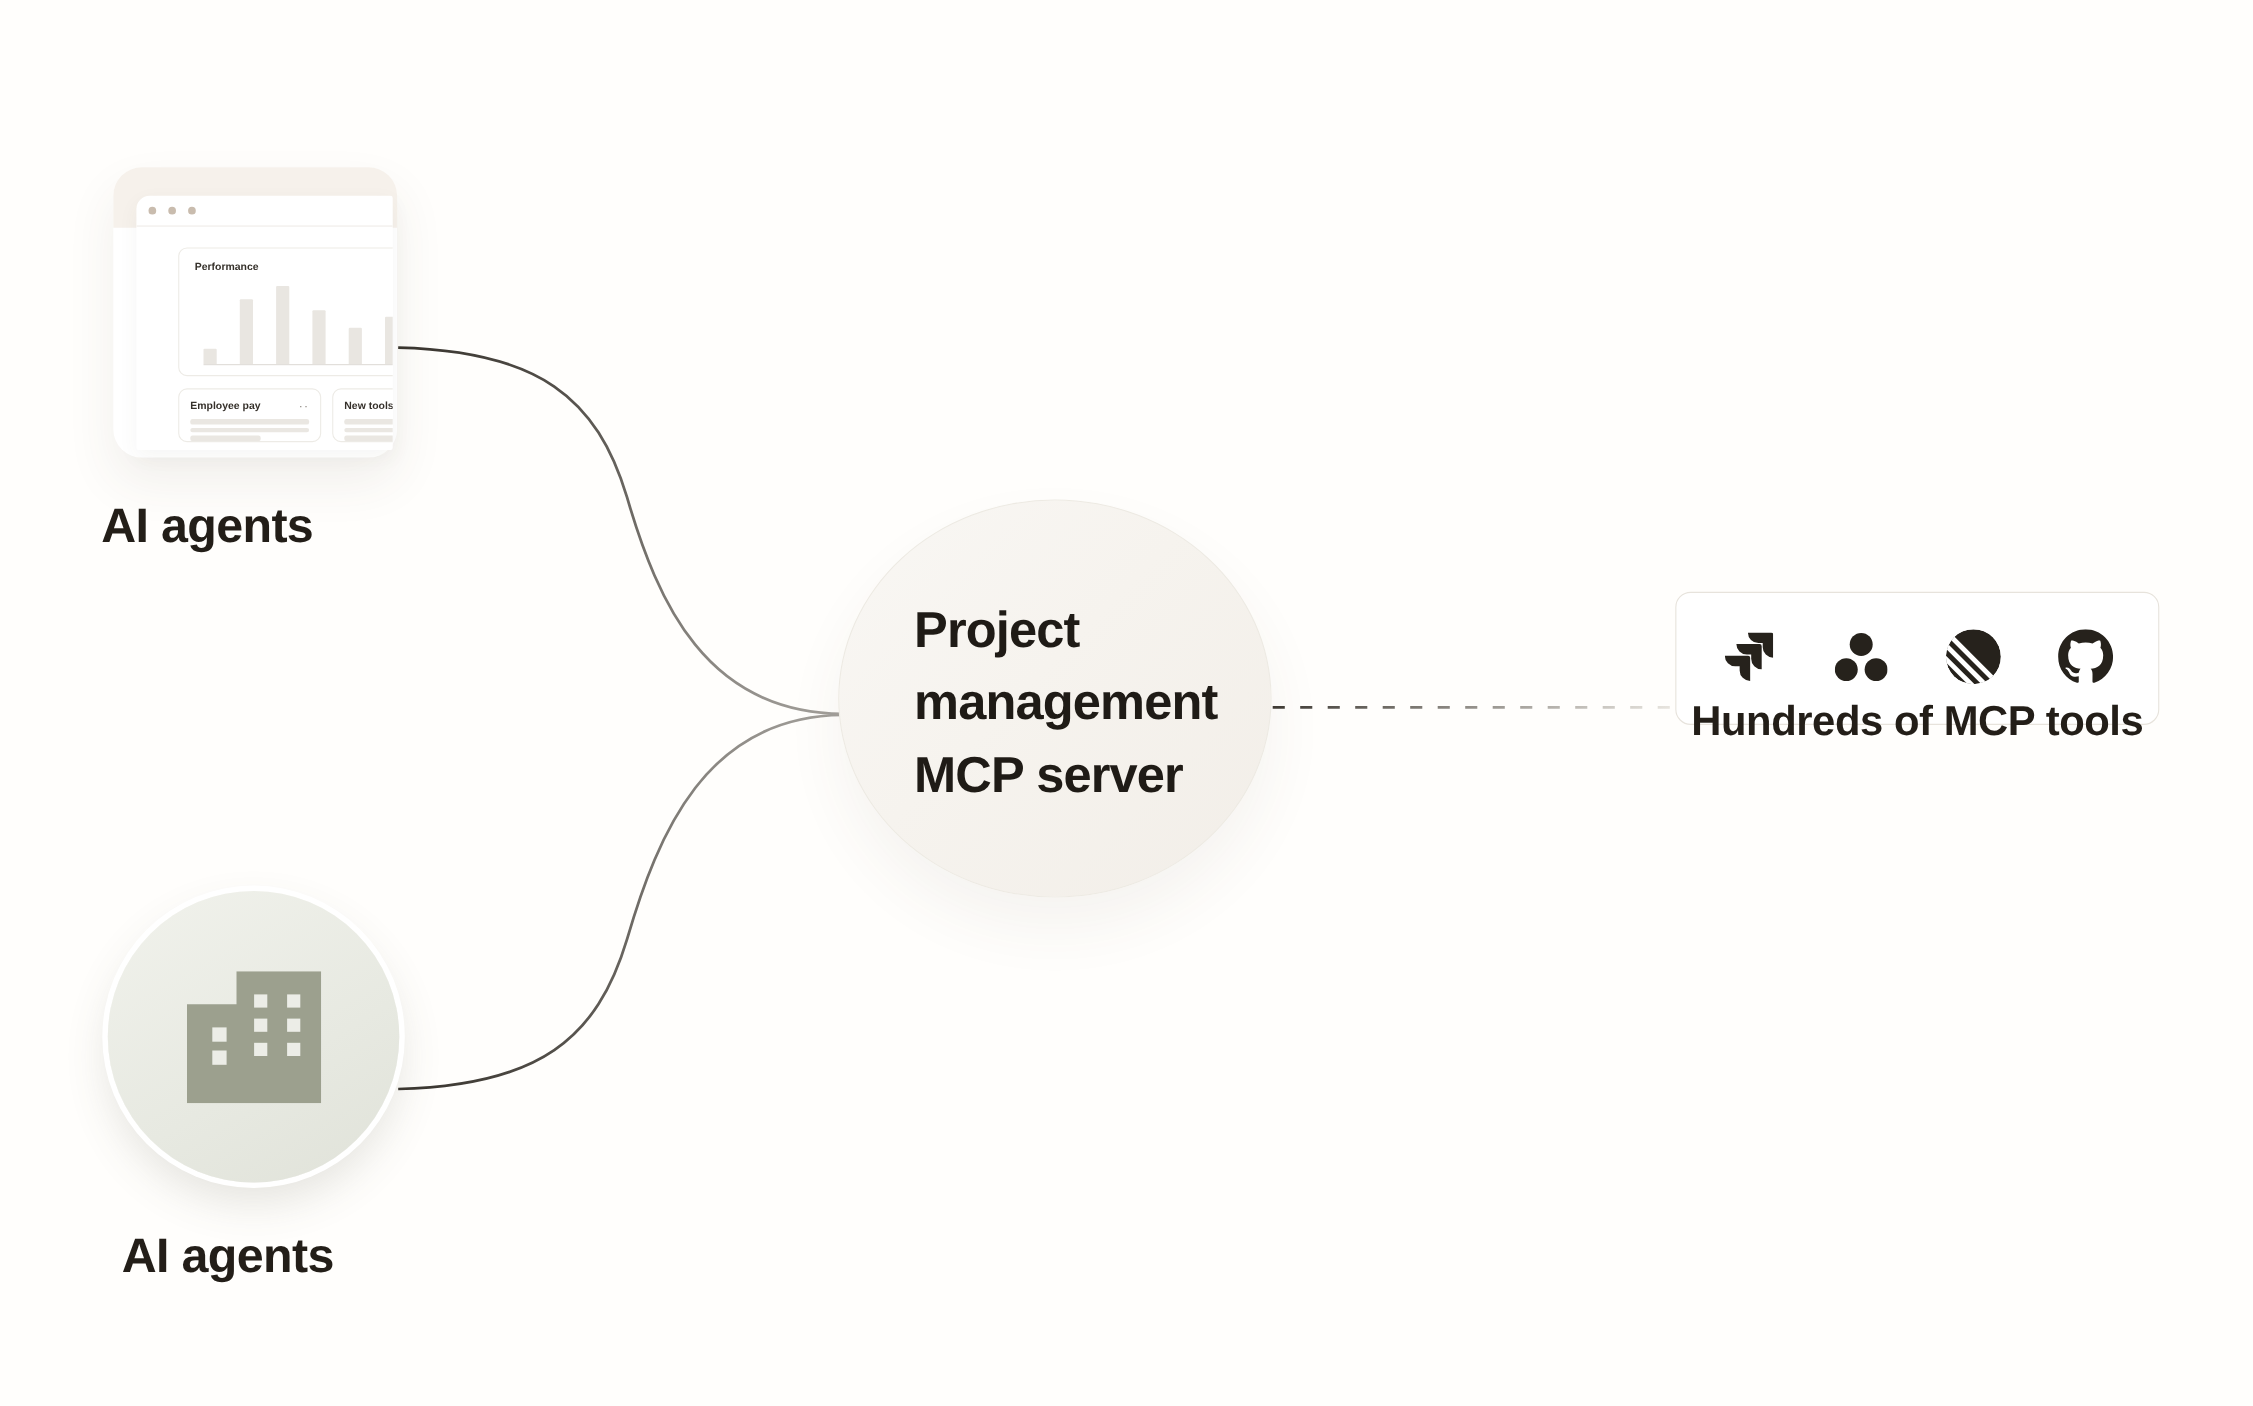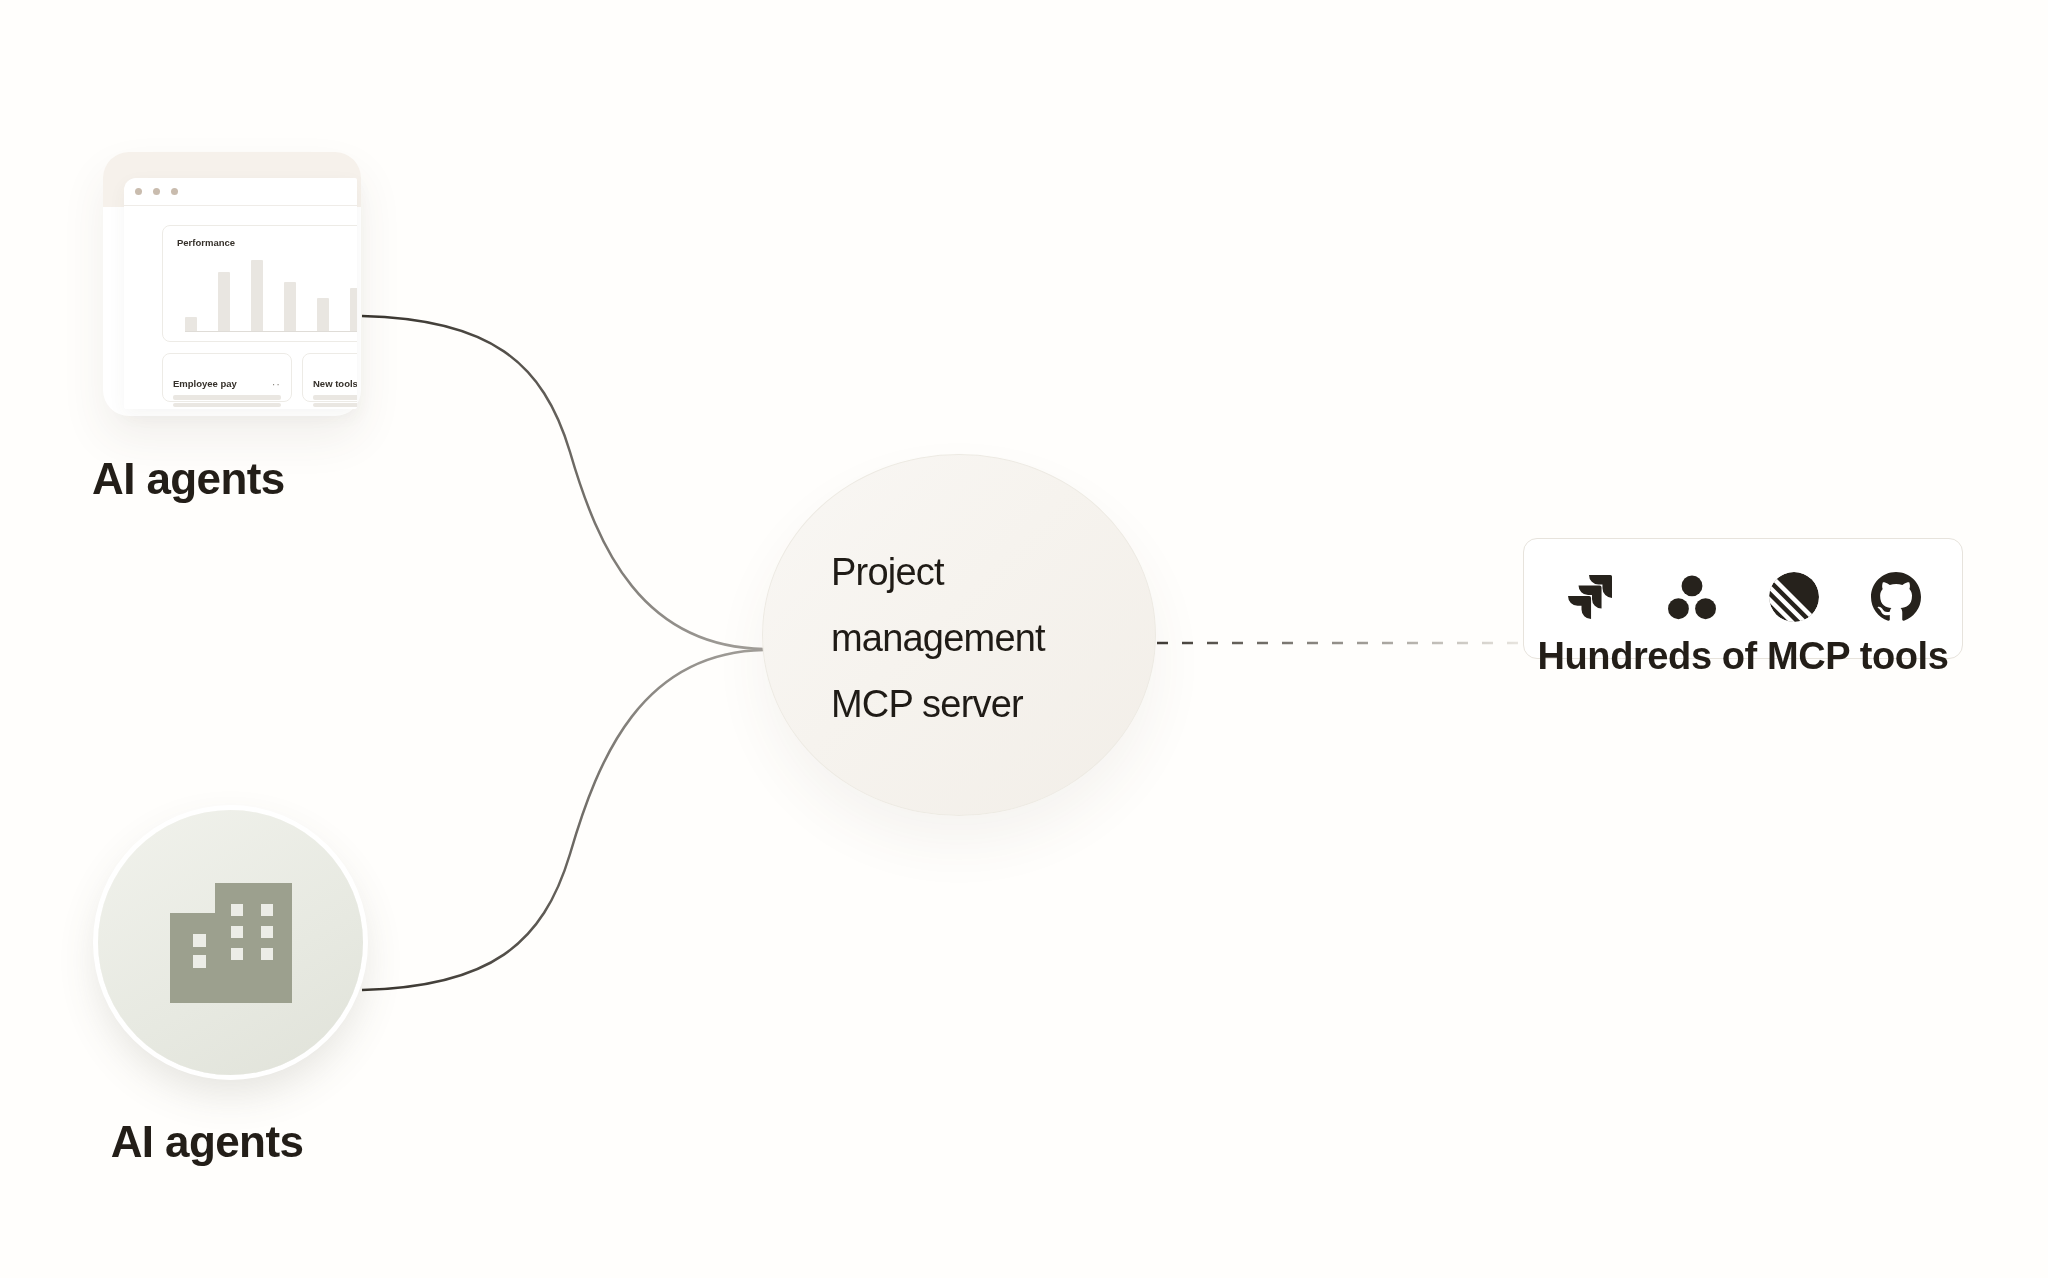--- a/index.html
+++ b/index.html
@@ -21,40 +21,40 @@
     padding-left:11px;gap:11px;}
   .traffic-dot{width:7px;height:7px;border-radius:50%;background:#c9bcae;}
   .chart-card{position:absolute;left:38px;top:47px;width:560px;height:115px;
     background:#fff;border:1px solid #edebe6;border-radius:8px;}
   .chart-title{position:absolute;left:14px;top:11px;font-size:9.5px;font-weight:700;color:#35302a;}
   .bars{position:absolute;left:22px;right:10px;bottom:9px;display:flex;gap:21px;
     align-items:flex-end;border-bottom:1px solid #dfdcd7;}
   .bar{width:12px;background:#e9e6e1;border-radius:1px 1px 0 0;flex:none;}
   .cards-row{position:absolute;left:38px;top:175px;display:flex;gap:10px;}
   .mini-card{background:#fff;border:1px solid #edebe6;border-radius:8px;height:49px;
-    position:relative;flex:none;padding:24px 10px 0 10px;box-sizing:border-box;}
+    position:relative;flex:none;padding:10px 10px 0 10px;box-sizing:border-box;}
   .mini-card.c1{width:130px;}
   .mini-card.c2{width:170px;}
   .mini-head{display:flex;justify-content:space-between;align-items:center;}
   .mini-title{font-size:9.5px;font-weight:700;color:#35302a;}
   .mini-menu{font-size:11px;color:#8a857e;letter-spacing:1px;line-height:6px;}
   .skeleton{margin-top:6px;display:flex;flex-direction:column;gap:3px;}
   .skeleton .line{height:4.5px;background:#eae7e2;border-radius:2px;}
 
   
   .big-label{position:absolute;font-size:44px;font-weight:700;line-height:64px;
     letter-spacing:-.6px;color:#231e18;}
   #product-label{left:92px;top:447px;text-align:left;}
   #business-label{left:40px;top:1110px;width:334px;text-align:center;}
 
   
   #center-node{position:absolute;left:762px;top:454px;width:394px;height:362px;border-radius:50%;
     background:linear-gradient(315deg,#f2eee8 0%,#f6f3ee 55%,#f9f7f4 100%);
     border:1px solid #edeae3;box-shadow:0 28px 55px rgba(80,70,55,.06);box-sizing:border-box;}
-  #center-node .node-text{padding:84px 0 0 68px;font-size:38px;font-weight:400;
+  #center-node .node-text{padding:84px 0 0 68px;font-size:46px;font-weight:700;
     line-height:66px;letter-spacing:-.8px;color:#1f1b16;}
 
   
   #business-circle{position:absolute;left:98px;top:810px;width:265px;height:265px;border-radius:50%;
     background:linear-gradient(150deg,#f1f2ec 0%,#e7e9e1 60%,#e0e2d9 100%);
     box-shadow:0 0 0 5px #ffffff,0 18px 40px rgba(85,90,70,.16);
     display:flex;align-items:center;justify-content:center;}
 
   
   #tools-box{position:absolute;left:1523px;top:538px;width:440px;height:121px;background:#fff;

